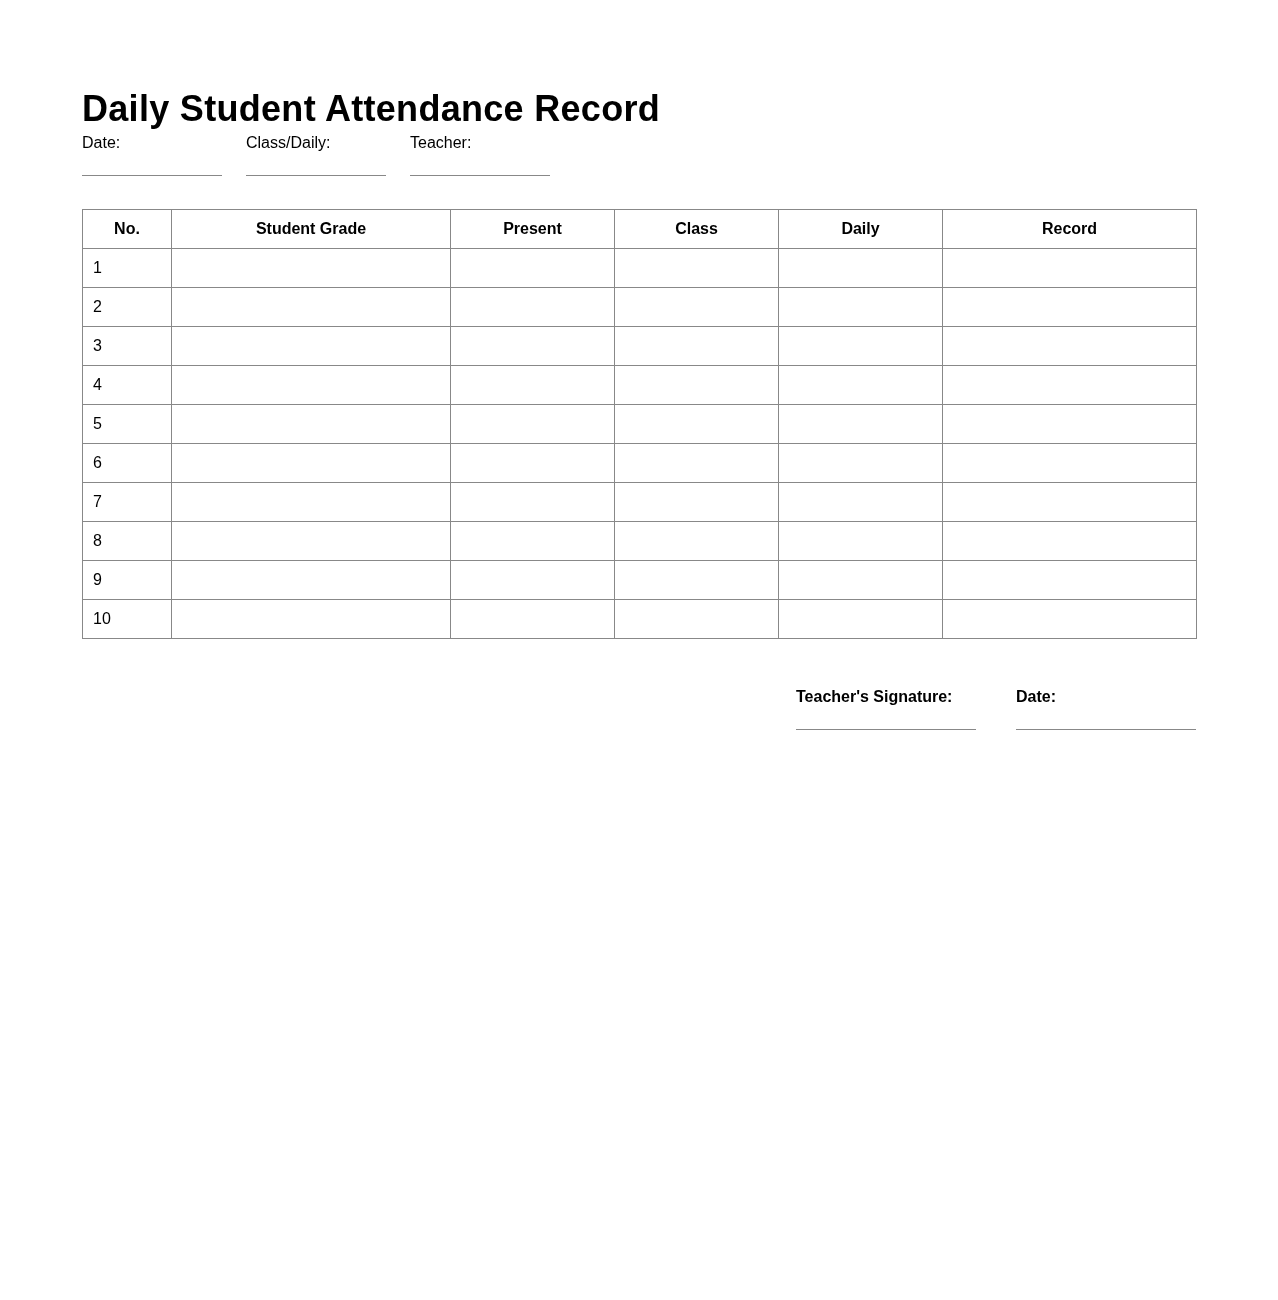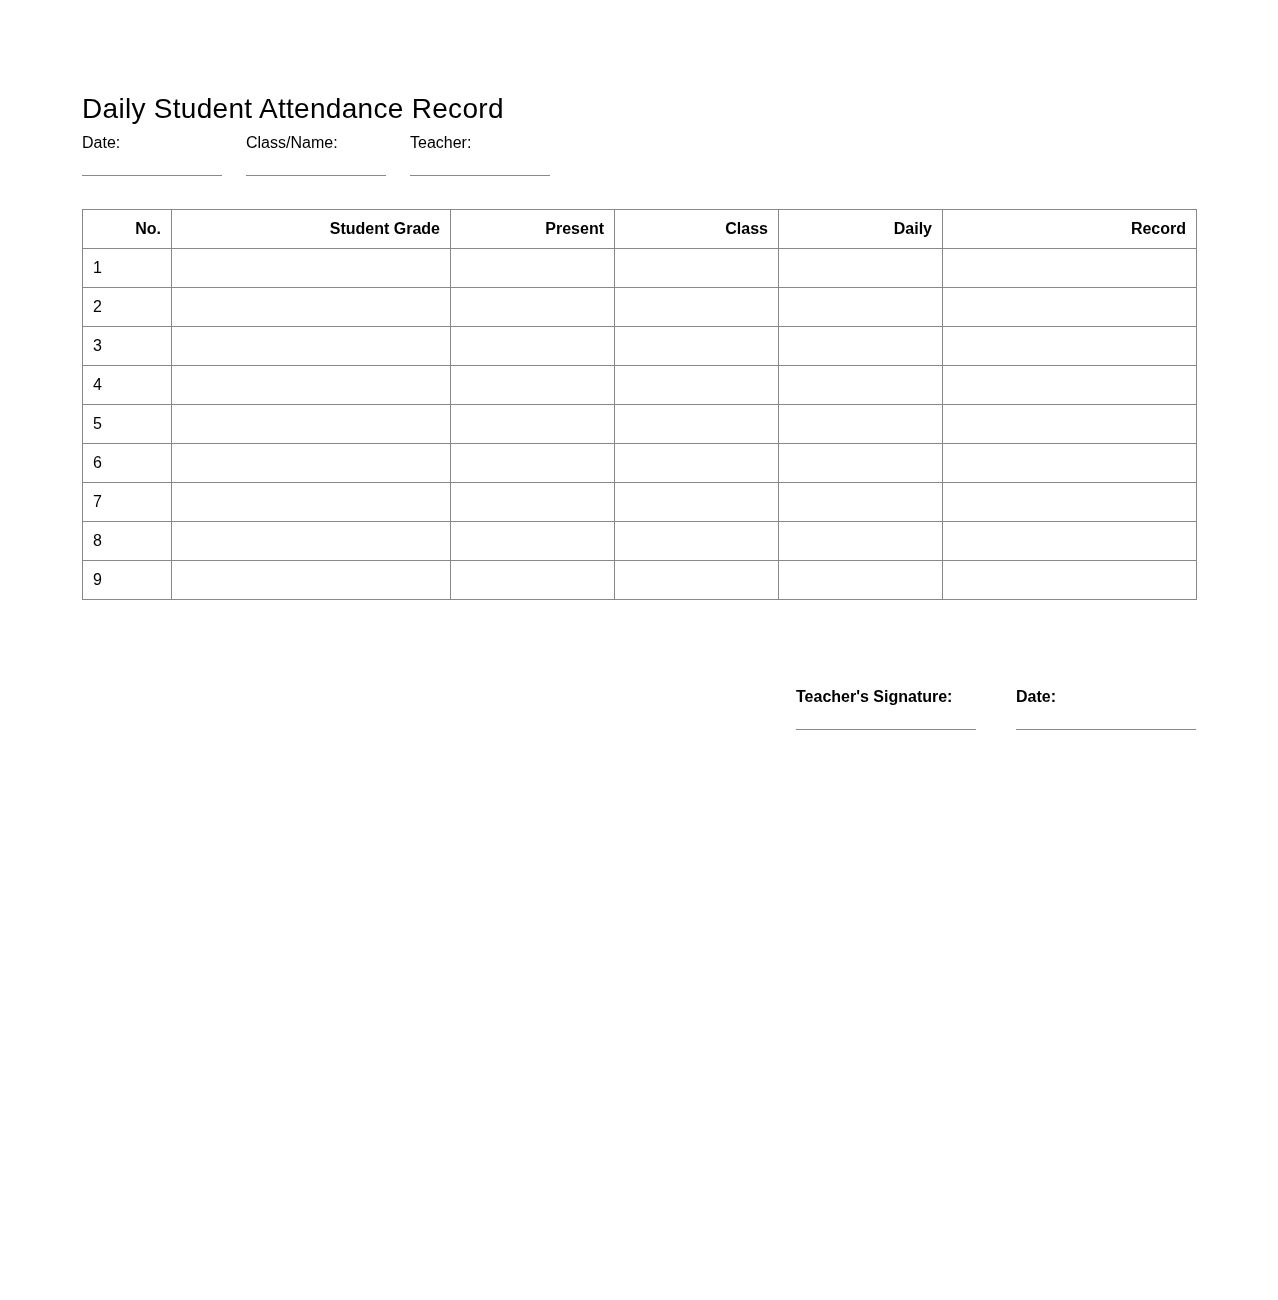--- a/index.html
+++ b/index.html
@@ -2,60 +2,60 @@
 <html><head>
   <meta charset="utf-8">
   <style>
     html, body { margin: 0; padding: 0; background: #ffffff; }
     body {
       width: 1278px; height: 1300px; position: relative;
       font-family: "Liberation Sans", sans-serif; color: #000;
     }
     .title {
       position: absolute; left: 82px; top: 92px; margin: 0;
-      font-size: 28px; font-weight: normal; letter-spacing: 0.3px; line-height: 34px;
+      font-size: 36px; font-weight: bold; letter-spacing: 0.3px; line-height: 34px;
     }
     .field {
       position: absolute; width: 140px;
     }
     .field .lbl { font-size: 16px; line-height: 18px; display: block; }
     .field .line {
       position: absolute; left: 0; top: 41px; width: 140px; height: 0;
       border-bottom: 1px solid #888;
     }
     table.att {
       position: absolute; left: 82px; top: 209px; width: 1114px;
       border-collapse: collapse; table-layout: fixed;
     }
     table.att th, table.att td {
       border: 1px solid #888; height: 38px; padding: 0 10px;
       font-size: 16px; vertical-align: middle;
     }
-    table.att th { font-weight: bold; text-align: right; }
+    table.att th { font-weight: bold; text-align: center; }
     table.att td { text-align: left; }
     .sig {
       position: absolute; width: 180px; font-weight: bold;
     }
     .sig .lbl { font-size: 16px; line-height: 18px; display: block; }
     .sig .line {
       position: absolute; left: 0; top: 41px; width: 180px; height: 0;
       border-bottom: 1px solid #888;
     }
   </style>
 </head>
 <body>
 
 <h1 class="title">Daily Student Attendance Record</h1>
 
 <div class="field" style="left:82px; top:134px;">
   <span class="lbl">Date:</span>
   <div class="line"></div>
 </div>
 <div class="field" style="left:246px; top:134px;">
-  <span class="lbl">Class/Name:</span>
+  <span class="lbl">Class/Daily:</span>
   <div class="line"></div>
 </div>
 <div class="field" style="left:410px; top:134px;">
   <span class="lbl">Teacher:</span>
   <div class="line"></div>
 </div>
 
 <table class="att">
   <colgroup>
     <col style="width:89px">
@@ -141,20 +141,28 @@
       <td></td>
     </tr>
     <tr>
       <td>9</td>
       <td></td>
       <td></td>
       <td></td>
       <td></td>
       <td></td>
     </tr>
+    <tr>
+      <td>10</td>
+      <td></td>
+      <td></td>
+      <td></td>
+      <td></td>
+      <td></td>
+    </tr>
   </tbody>
 </table>
 
 <div class="sig" style="left:796px; top:688px;">
   <span class="lbl">Teacher's Signature:</span>
   <div class="line"></div>
 </div>
 <div class="sig" style="left:1016px; top:688px;">
   <span class="lbl">Date:</span>
   <div class="line"></div>

